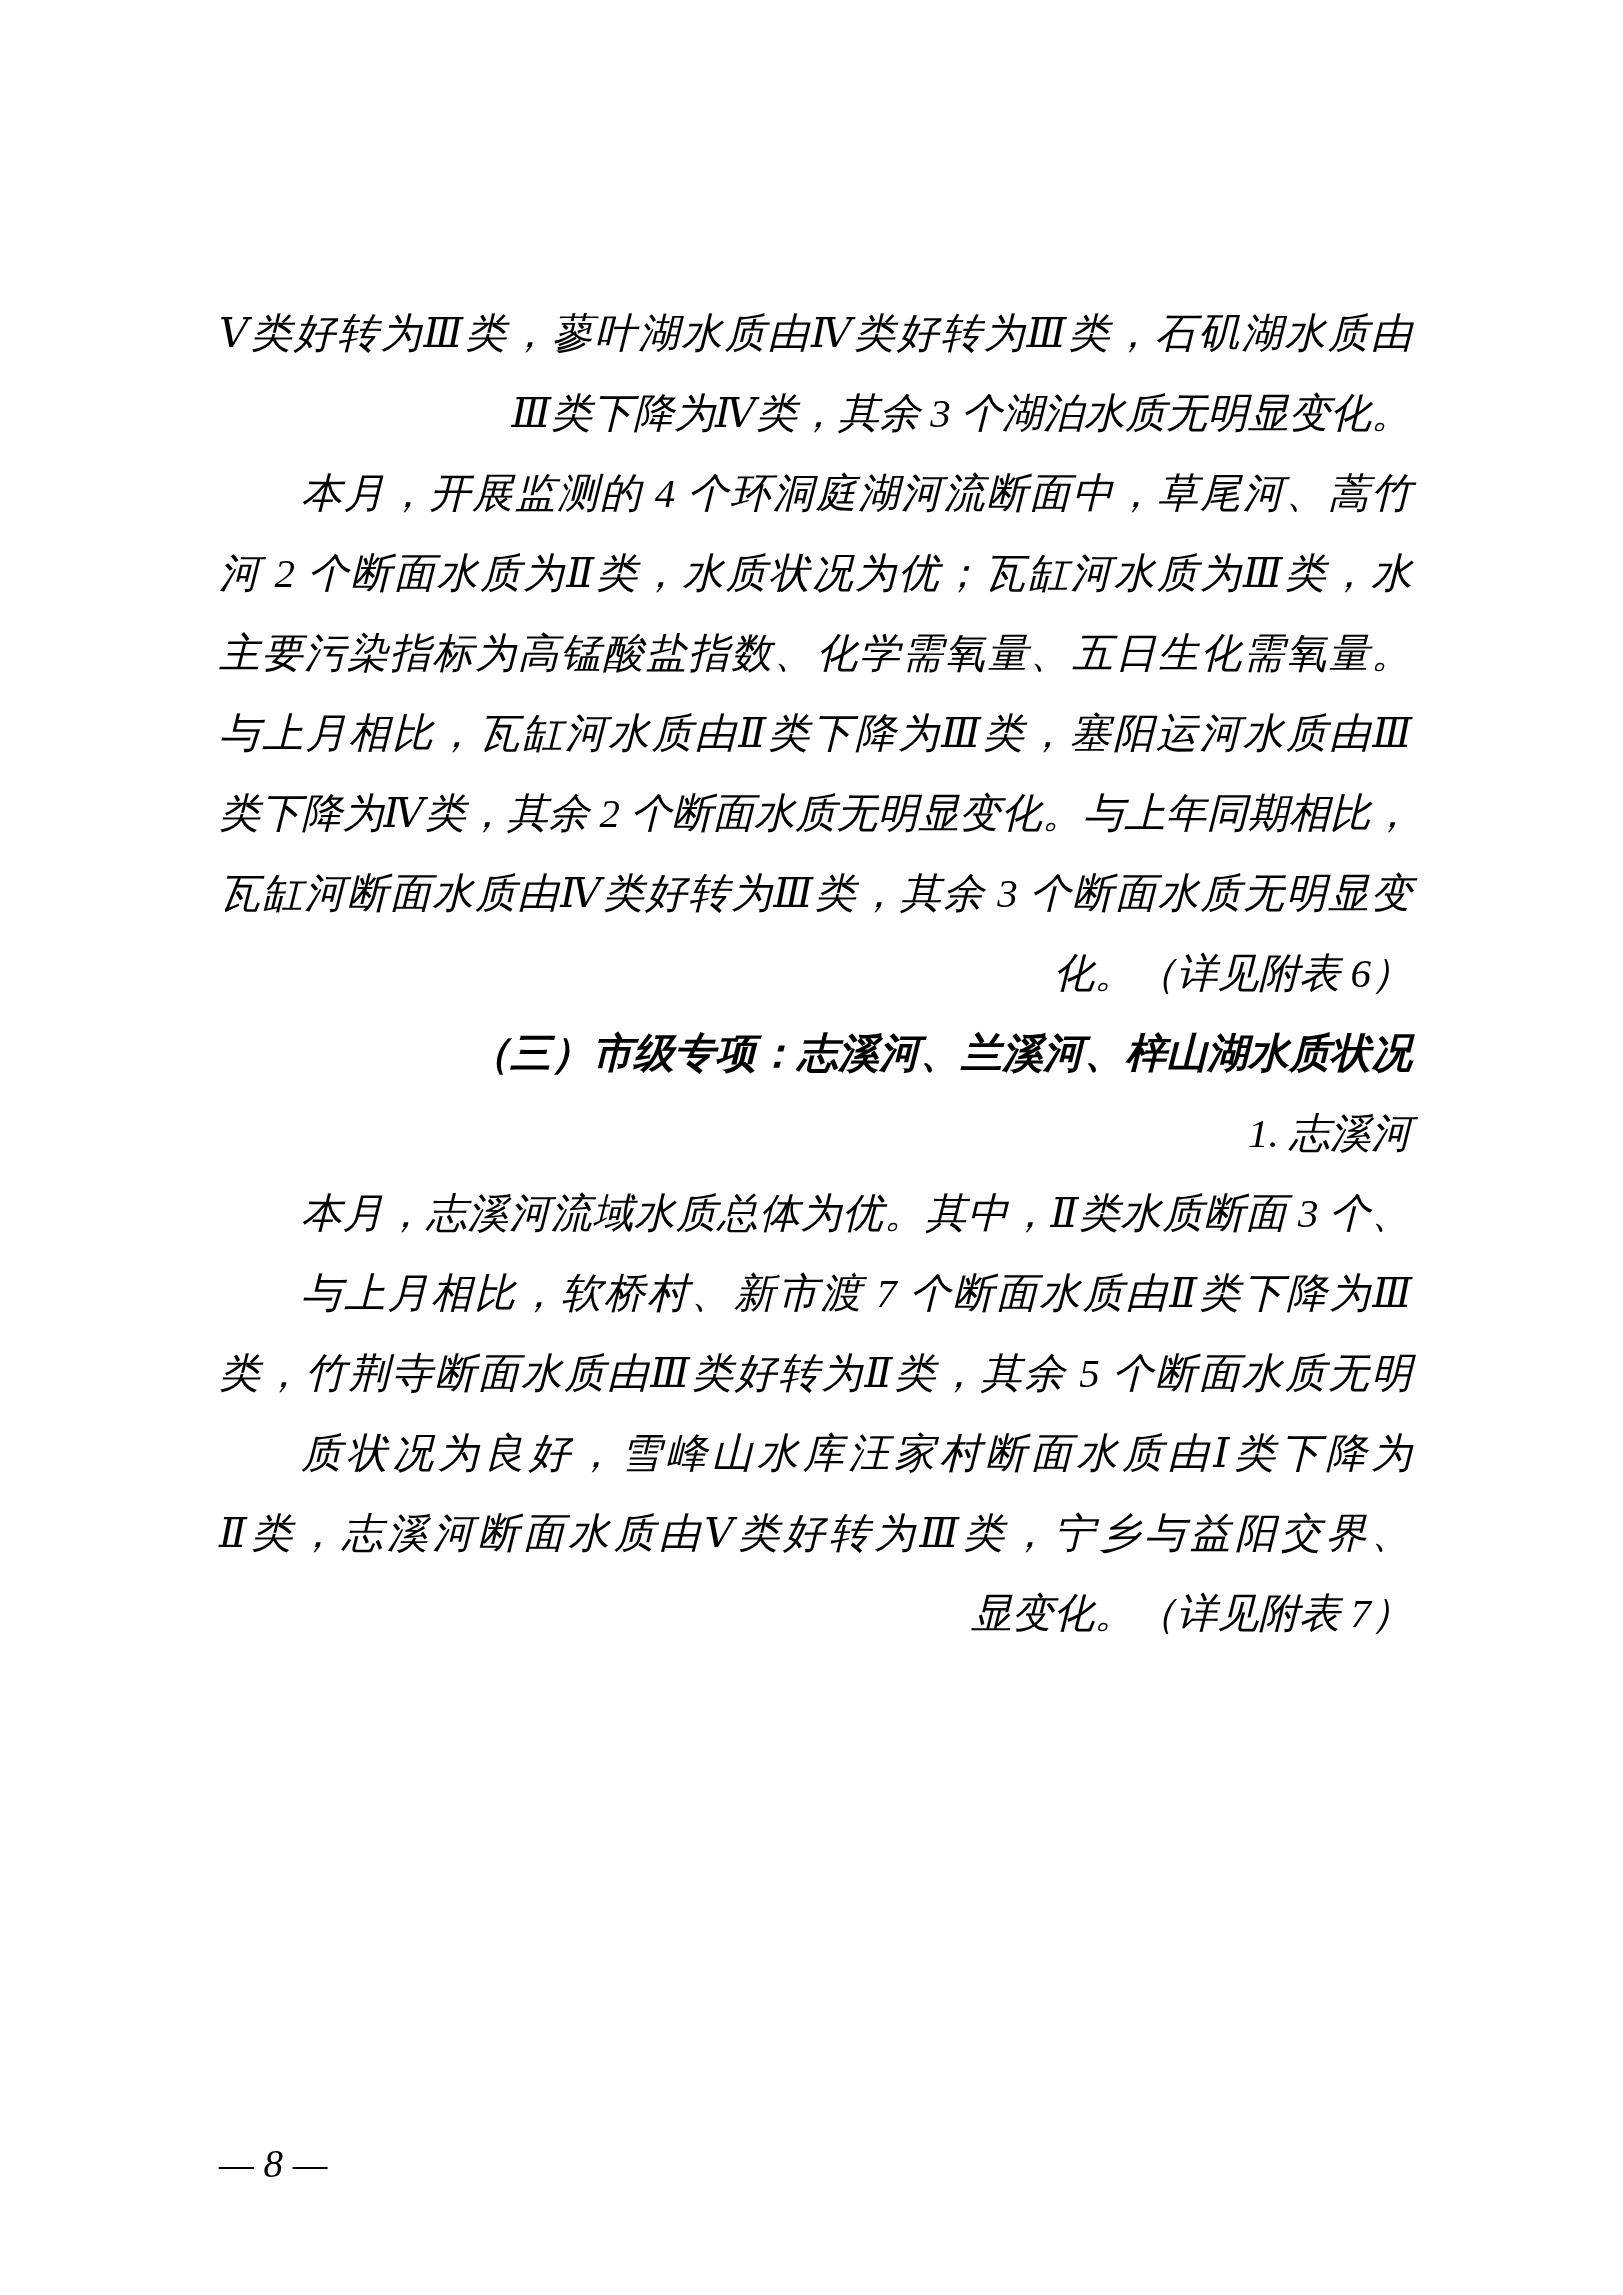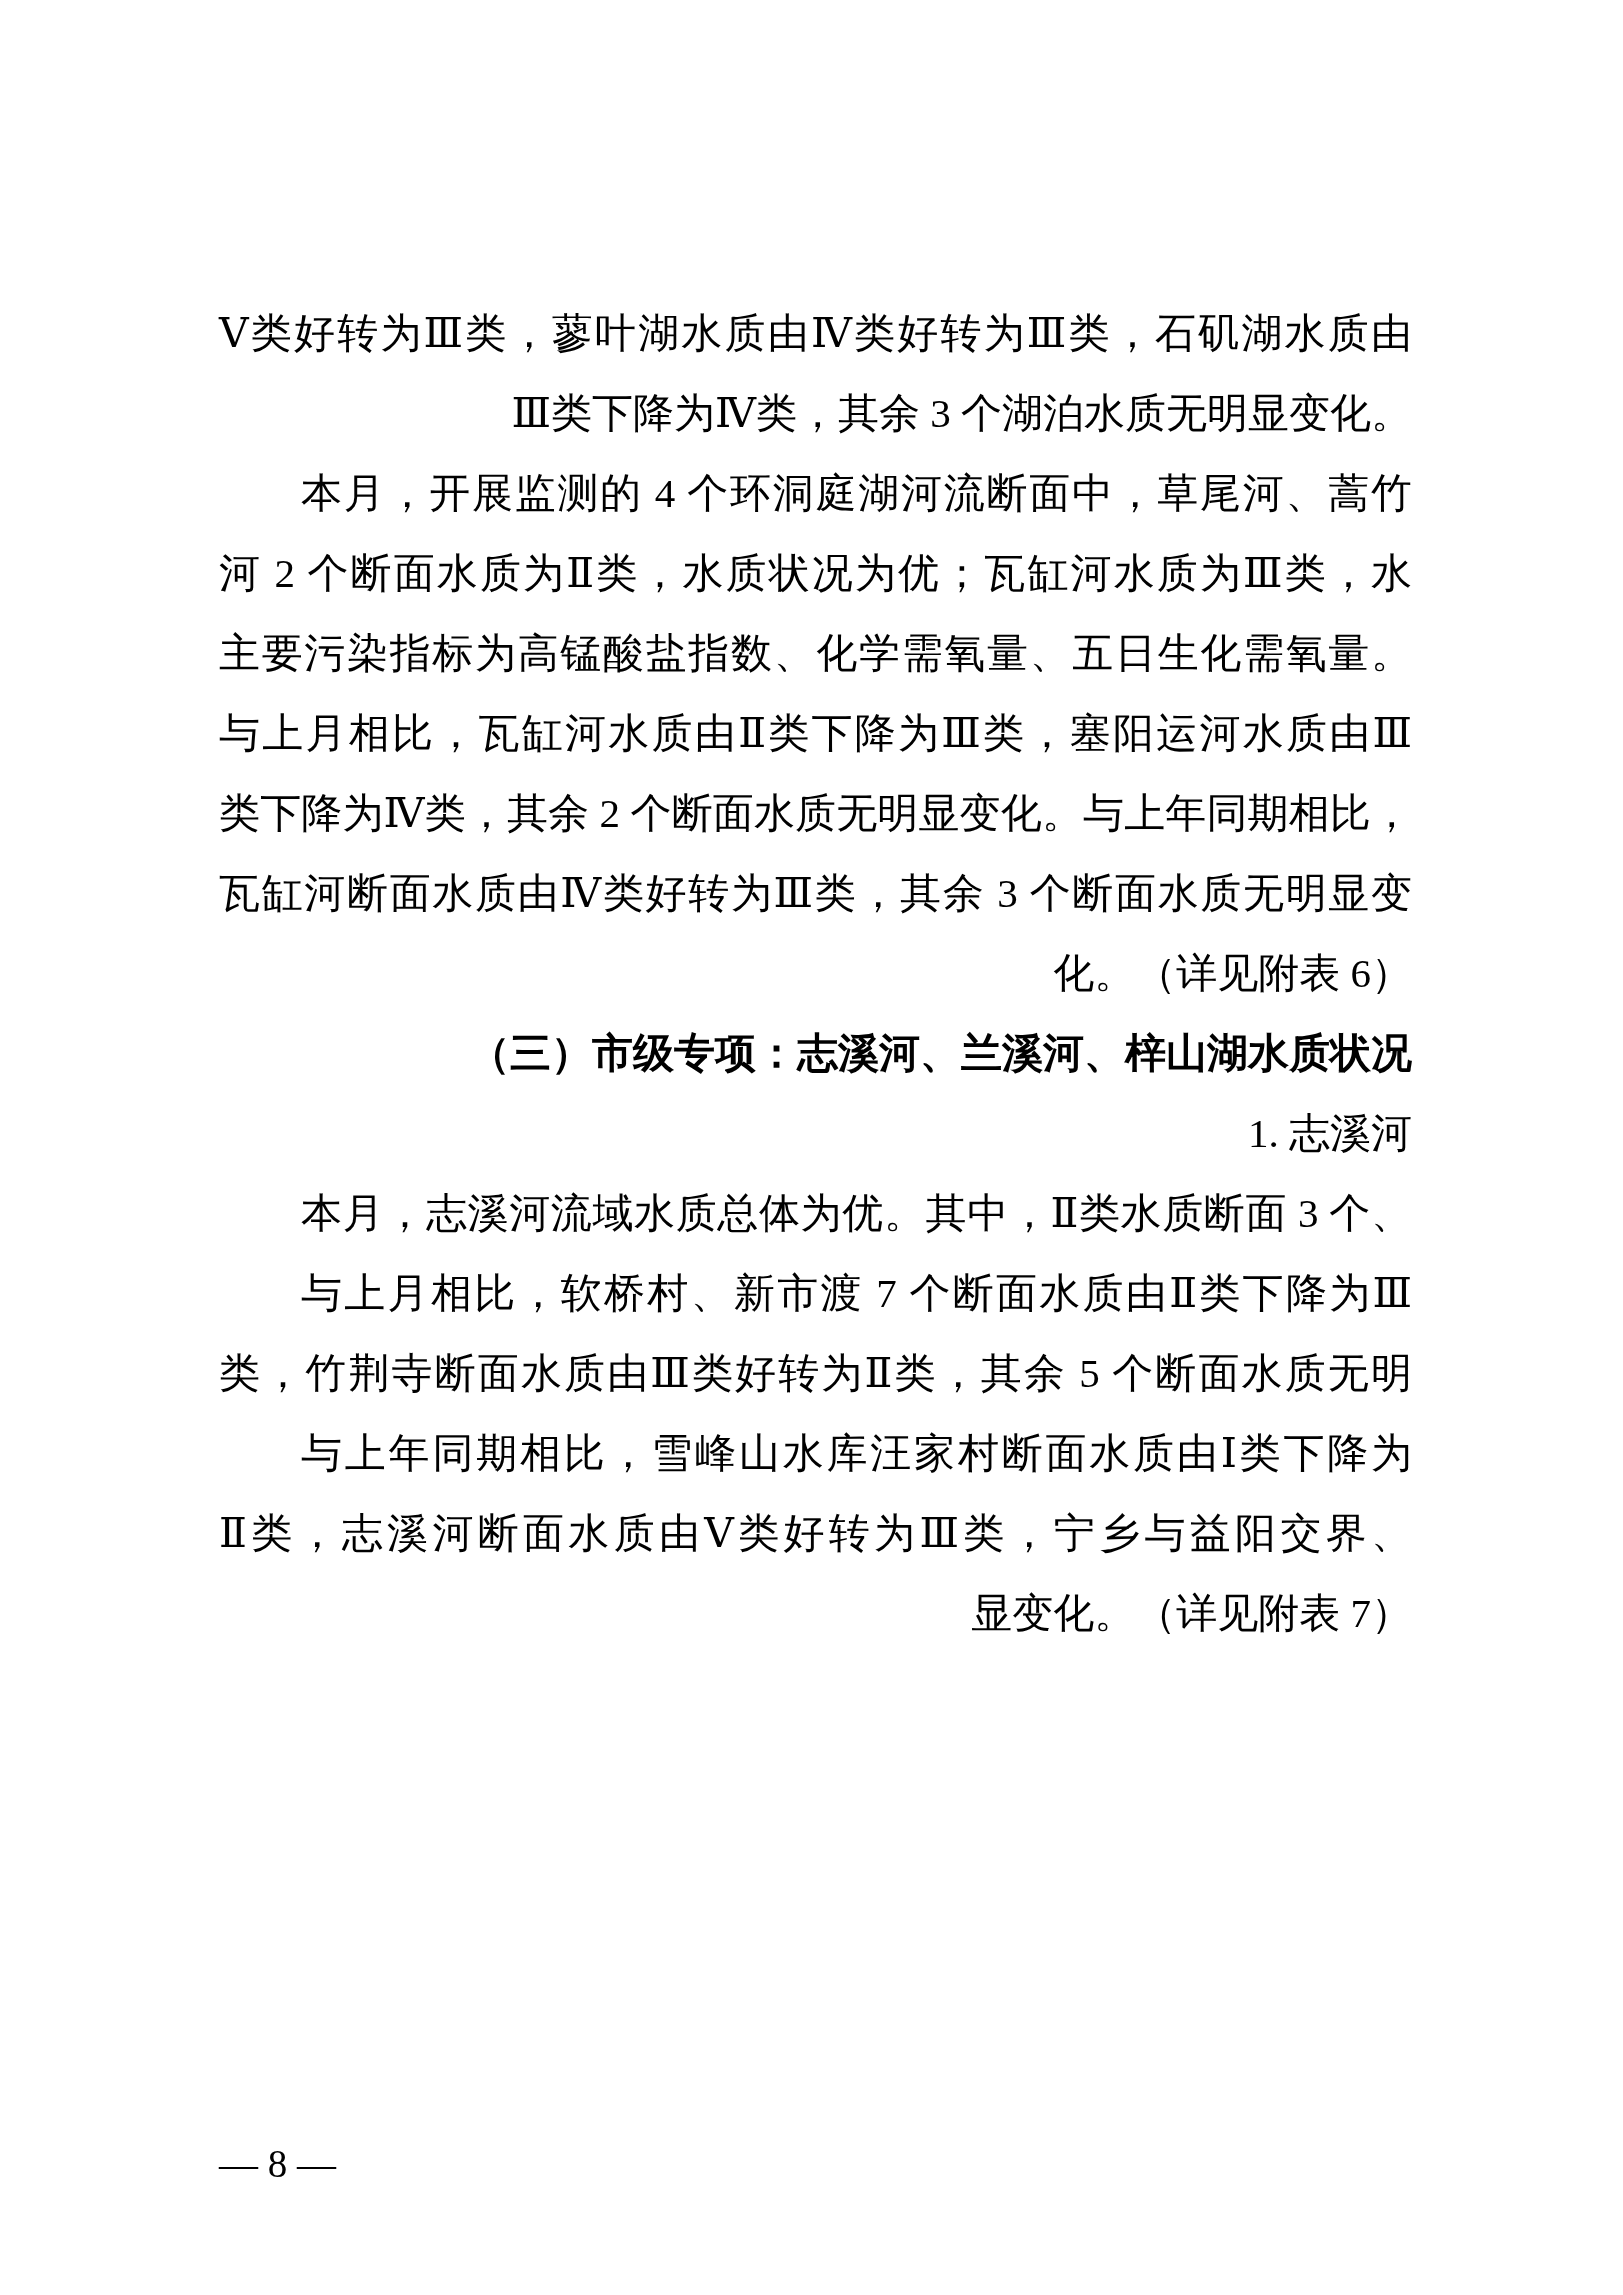--- a/index.html
+++ b/index.html
@@ -8,20 +8,21 @@
     background: #ffffff;
   }
   .page {
     position: relative;
     width: 1623px;
     height: 2295px;
     background: #ffffff;
     color: #000000;
     font-family: "Liberation Serif", "DejaVu Serif", serif;
     overflow: hidden;
+    font-style: italic;
   }
   .content {
     position: absolute;
     left: 219px;
     top: 293px;
     width: 1193px;
   }
   .line {
     font-size: 41px;
     line-height: 80px;
@@ -60,19 +61,19 @@
       <div class="line justify">主要污染指标为高锰酸盐指数、化学需氧量、五日生化需氧量。</div>
       <div class="line justify">与上月相比，瓦缸河水质由Ⅱ类下降为Ⅲ类，塞阳运河水质由Ⅲ</div>
       <div class="line justify">类下降为Ⅳ类，其余 2 个断面水质无明显变化。与上年同期相比，</div>
       <div class="line justify">瓦缸河断面水质由Ⅳ类好转为Ⅲ类，其余 3 个断面水质无明显变</div>
       <div class="line">化。（详见附表 6）</div>
       <div class="line indent bold">（三）市级专项：志溪河、兰溪河、梓山湖水质状况</div>
       <div class="line indent">1. 志溪河</div>
       <div class="line justify indent">本月，志溪河流域水质总体为优。其中，Ⅱ类水质断面 3 个、</div>
       <div class="line justify indent">与上月相比，软桥村、新市渡 7 个断面水质由Ⅱ类下降为Ⅲ</div>
       <div class="line justify">类，竹荆寺断面水质由Ⅲ类好转为Ⅱ类，其余 5 个断面水质无明</div>
-      <div class="line justify indent">与上年同期相比，雪峰山水库汪家村断面水质由Ⅰ类下降为</div>
+      <div class="line justify indent">质状况为良好，雪峰山水库汪家村断面水质由Ⅰ类下降为</div>
       <div class="line justify">Ⅱ类，志溪河断面水质由Ⅴ类好转为Ⅲ类，宁乡与益阳交界、</div>
       <div class="line">显变化。（详见附表 7）</div>
     </div>
   <div class="footer">— 8 —</div>
 </div>
 
 
 </body></html>

